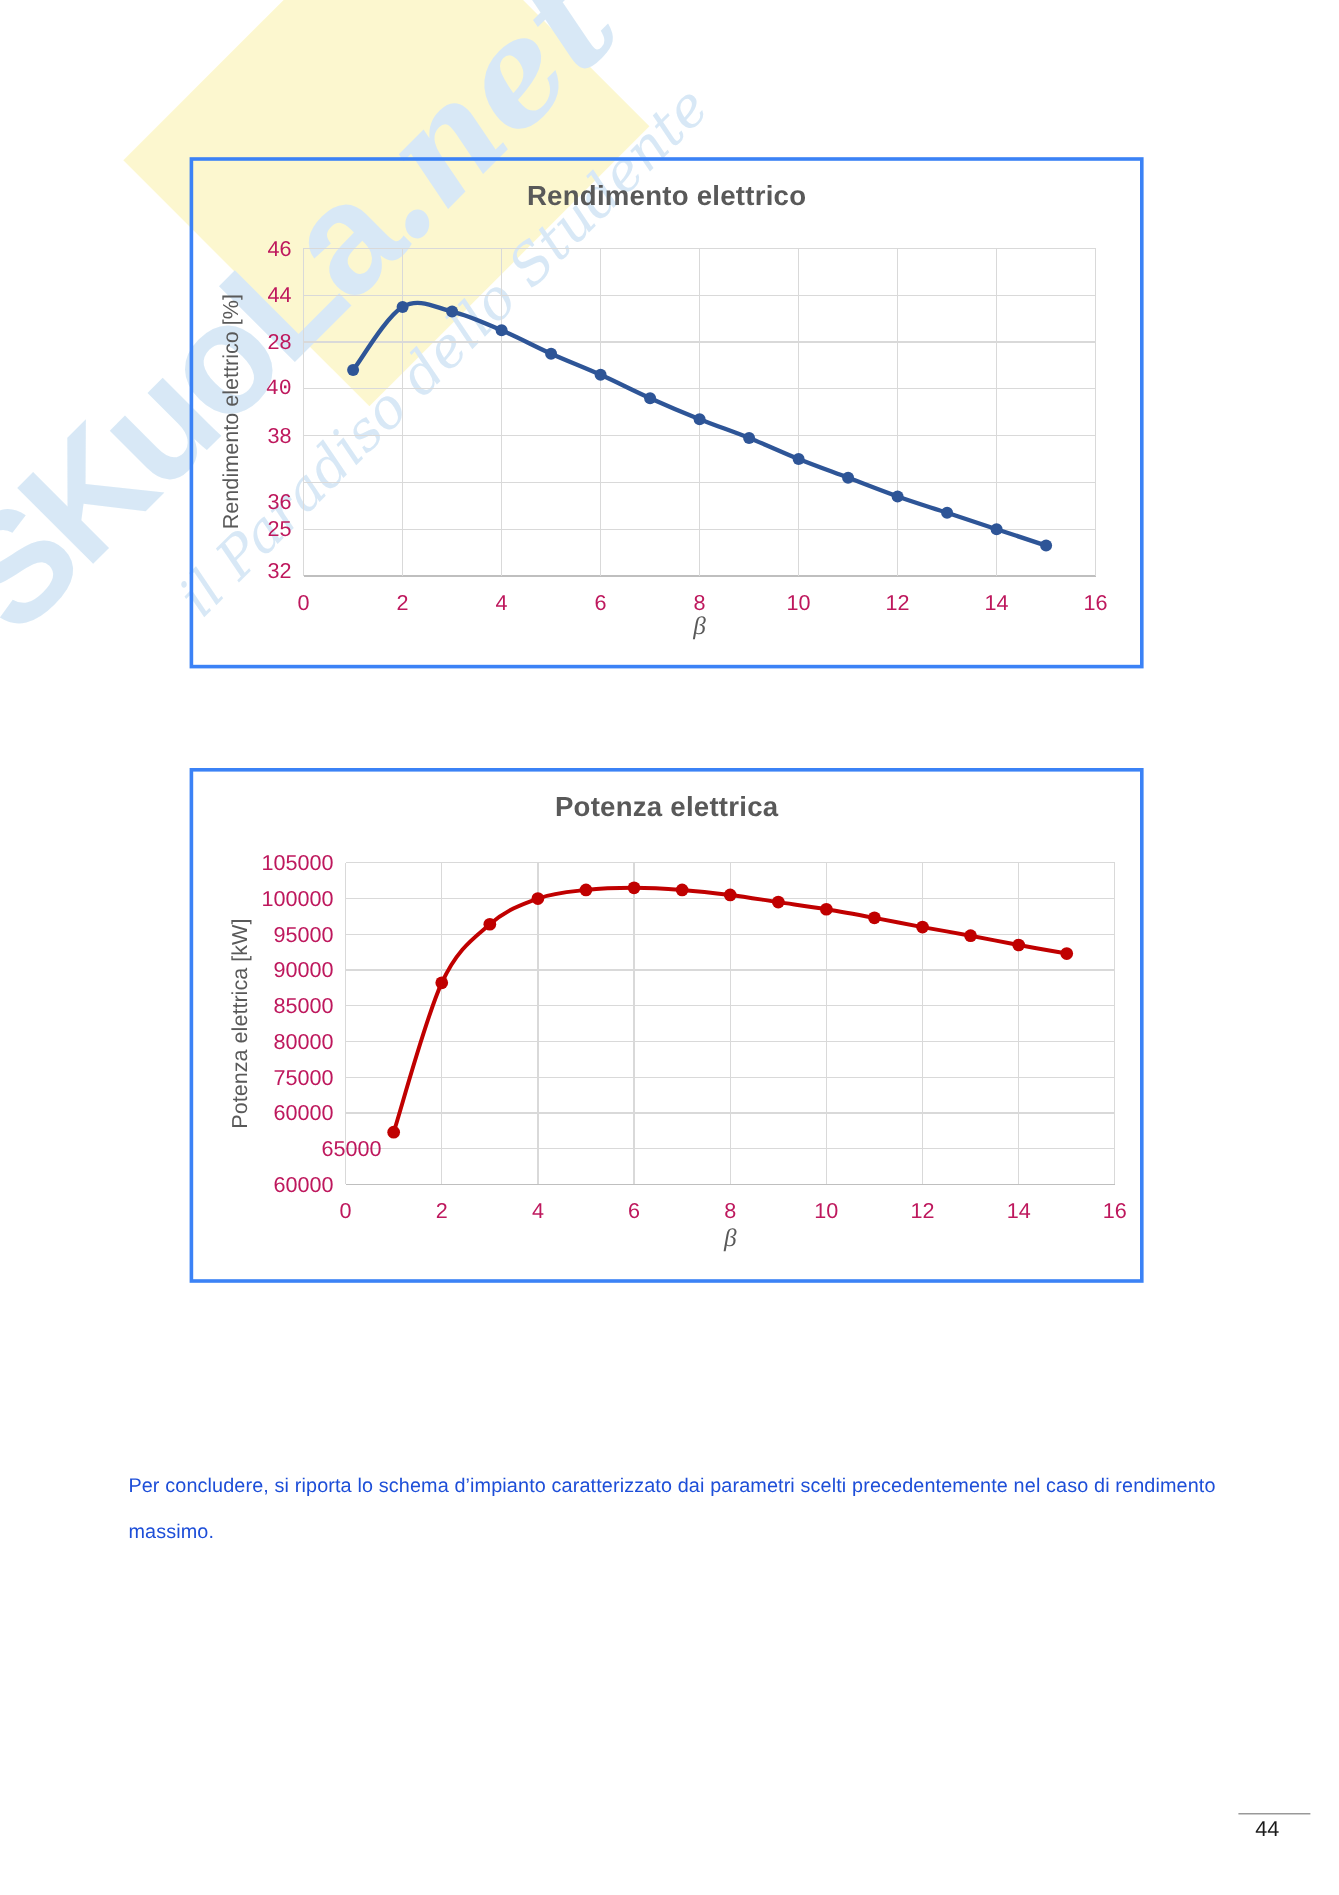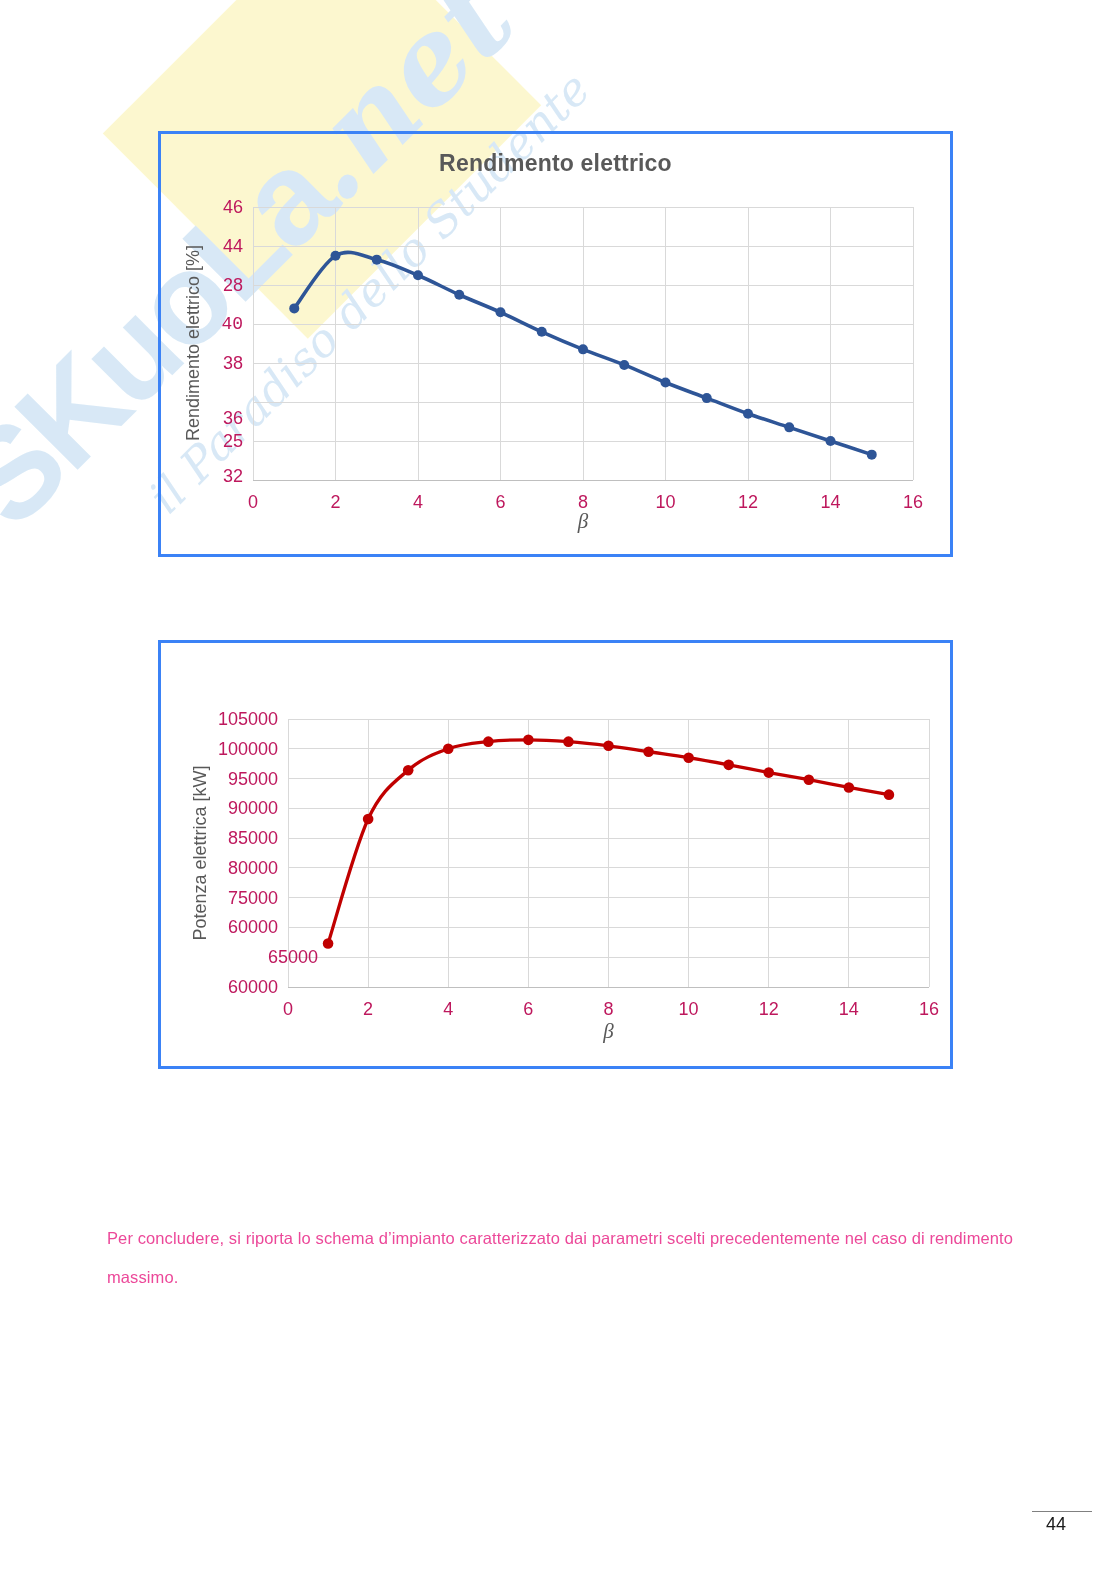--- a/index.html
+++ b/index.html
@@ -63,21 +63,21 @@
   #chart1 .x-title{left:92px;width:660px;top:375px;}
   #chart2 .x-title{left:127px;width:641px;top:376px;}
 
   .tick{position:absolute;font-size:18px;color:#be185d;line-height:22px;}
   .tick-y{text-align:right;height:22px;}
   .tick-x{text-align:center;width:70px;}
 
   
   .para{
     position:absolute;left:107px;top:1219px;width:906px;
-    font-size:16.5px;line-height:39px;color:#ec4899;
+    font-size:16.5px;line-height:39px;color:#1d4ed8;
     text-align:justify;letter-spacing:.1px;
   }
   .page-rule{
     position:absolute;left:1032px;top:1511px;width:60px;height:1px;
     background:#808080;
   }
   .page-num{
     position:absolute;left:1026px;top:1514px;width:60px;text-align:center;
     font-size:18px;color:#1a1a1a;
   }
@@ -145,20 +145,21 @@
     <div class="tick tick-x" style="left: 222px; top: 357px;">4</div>
     <div class="tick tick-x" style="left: 304.5px; top: 357px;">6</div>
     <div class="tick tick-x" style="left: 387px; top: 357px;">8</div>
     <div class="tick tick-x" style="left: 469.5px; top: 357px;">10</div>
     <div class="tick tick-x" style="left: 552px; top: 357px;">12</div>
     <div class="tick tick-x" style="left: 634.5px; top: 357px;">14</div>
     <div class="tick tick-x" style="left: 717px; top: 357px;">16</div>
   </div>
 
 <div class="chart" id="chart2">
+  <div class="chart-title">Potenza elettrica</div>
   <div class="y-title">Potenza elettrica [kW]</div>
   <div class="x-title">β</div>
 <svg width="641" height="268" style="position: absolute; left: 127px; top: 76px; overflow: visible;">
       <line x1="0" x2="641" y1="268" y2="268" stroke="#bfbfbf" stroke-width="1" shape-rendering="crispEdges"></line>
       <line x1="0" x2="641" y1="238.22222222222223" y2="238.22222222222223" stroke="#d9d9d9" stroke-width="1" shape-rendering="crispEdges"></line>
       <line x1="0" x2="641" y1="208.44444444444446" y2="208.44444444444446" stroke="#d9d9d9" stroke-width="1" shape-rendering="crispEdges"></line>
       <line x1="0" x2="641" y1="178.66666666666669" y2="178.66666666666669" stroke="#d9d9d9" stroke-width="1" shape-rendering="crispEdges"></line>
       <line x1="0" x2="641" y1="148.8888888888889" y2="148.8888888888889" stroke="#d9d9d9" stroke-width="1" shape-rendering="crispEdges"></line>
       <line x1="0" x2="641" y1="119.11111111111111" y2="119.11111111111111" stroke="#d9d9d9" stroke-width="1" shape-rendering="crispEdges"></line>
       <line x1="0" x2="641" y1="89.33333333333334" y2="89.33333333333334" stroke="#d9d9d9" stroke-width="1" shape-rendering="crispEdges"></line>

